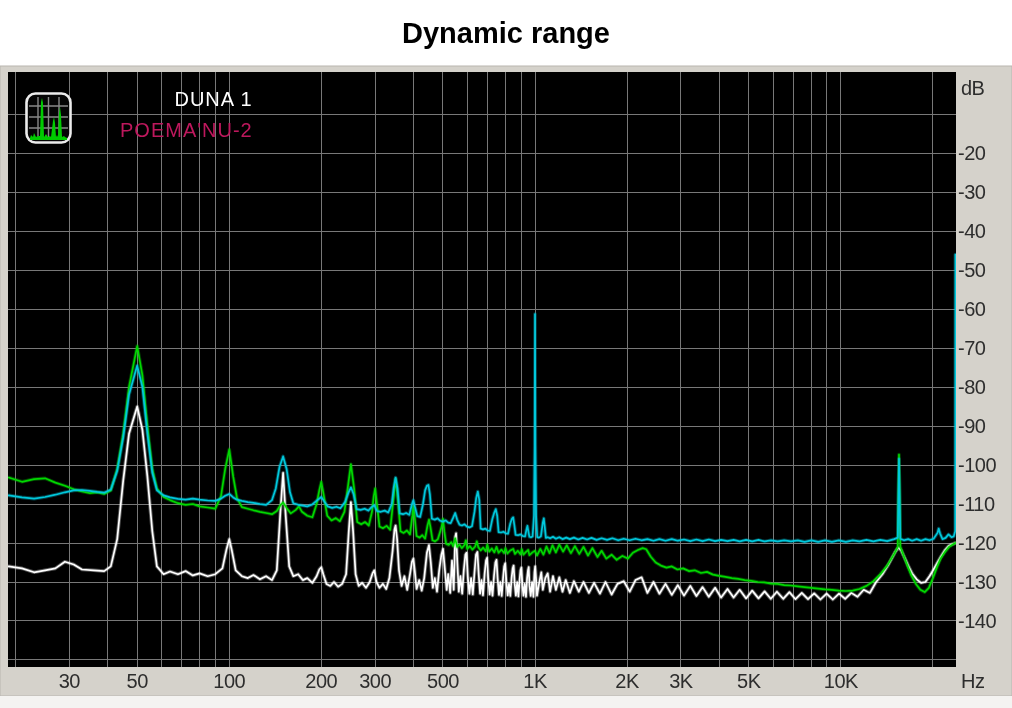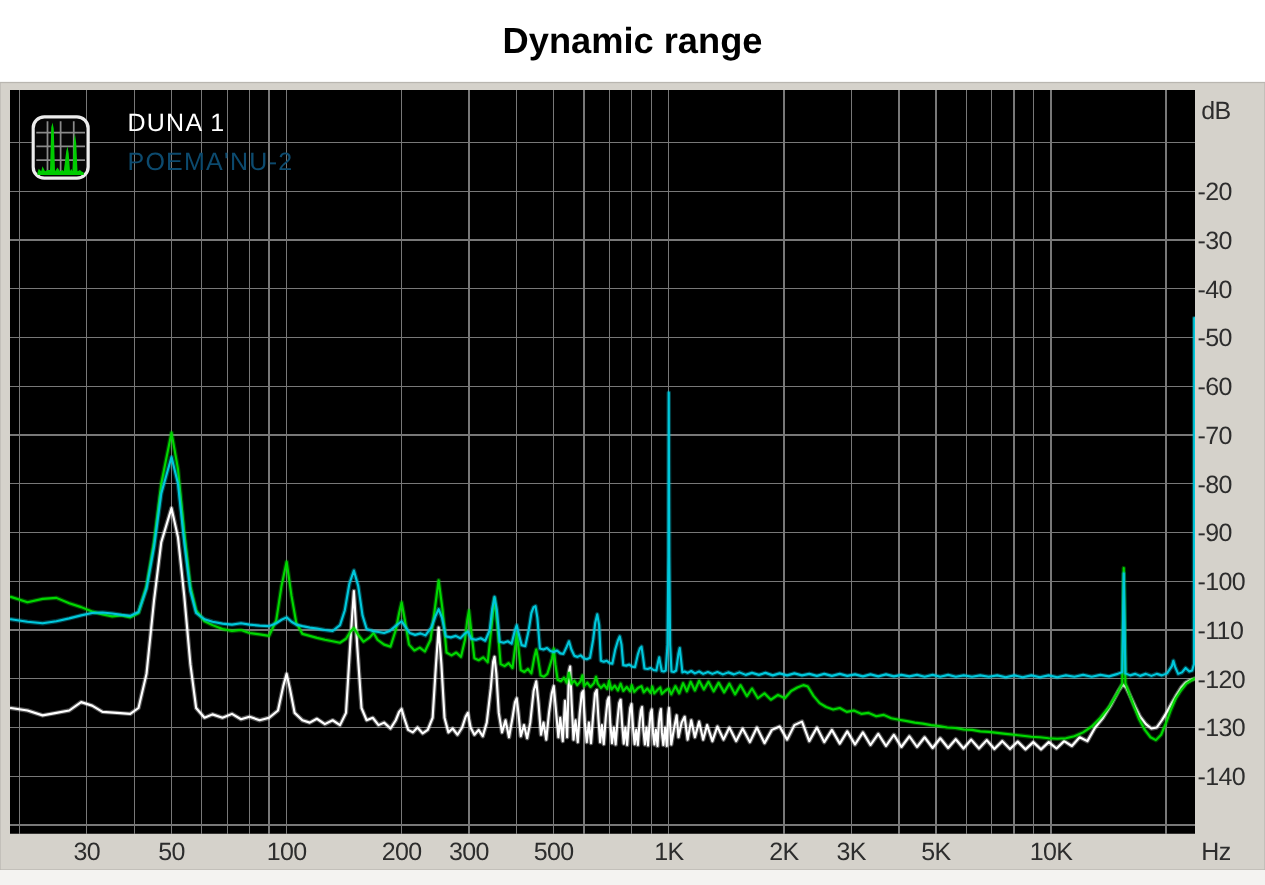--- a/index.html
+++ b/index.html
@@ -3,21 +3,21 @@
 <meta charset="utf-8">
 <style>
   html,body{margin:0;padding:0;background:#ffffff;}
   body{width:1012px;height:708px;position:relative;overflow:hidden;
        font-family:"Liberation Sans",sans-serif;}
   .title-bar{position:absolute;left:0;top:0;width:1012px;height:66px;
              display:flex;align-items:center;justify-content:center;}
   .title-bar h1{margin:0;font-size:29px;font-weight:bold;color:#000;
                 letter-spacing:0px;}
   #chart-svg{position:absolute;left:0;top:0;}
-  .legend{position:absolute;left:102px;top:84px;z-index:3;}
+  .legend{position:absolute;left:120px;top:84px;z-index:3;text-align:right;}
   .legend-row{height:31px;line-height:31px;font-size:20px;font-weight:400;
               letter-spacing:1px;white-space:nowrap;}
   .legend-icon{position:absolute;left:25px;top:92px;z-index:3;}
   .bottom-strip{position:absolute;left:0;top:696px;width:1012px;height:12px;
                 background:#f4f3f1;}
 </style>
 </head>
 <body>
 
 <div class="title-bar">
@@ -123,16 +123,16 @@
       <line x1="34" y1="5" x2="34" y2="47"></line>
     <line x1="4" y1="14" x2="43" y2="14"></line>
       <line x1="4" y1="25" x2="43" y2="25"></line>
       <line x1="4" y1="36" x2="43" y2="36"></line>
   </g>
   <polygon fill="#00cc00" points="5,46 6,43 8,45 9,41 11,45 13,44 15,44 16,10 17,6 18,11 19,45 21,42 23,45 25,44 26,45 28,29 29,25 30,31 31,45 32,43 33,45 34,21 35,15 36,23 37,45 39,44 40,45 42,46 42,48 5,48"></polygon>
 </svg>
 
 <div class="legend">
   <div class="legend-row" style="color: rgb(255, 255, 255);">DUNA 1</div>
-  <div class="legend-row" style="color: #0c4a6e;">POEMA'NU-2</div>
+  <div class="legend-row" style="color: #be185d;">POEMA'NU-2</div>
 </div>
 
 <div class="bottom-strip"></div>
 
 </body></html>

